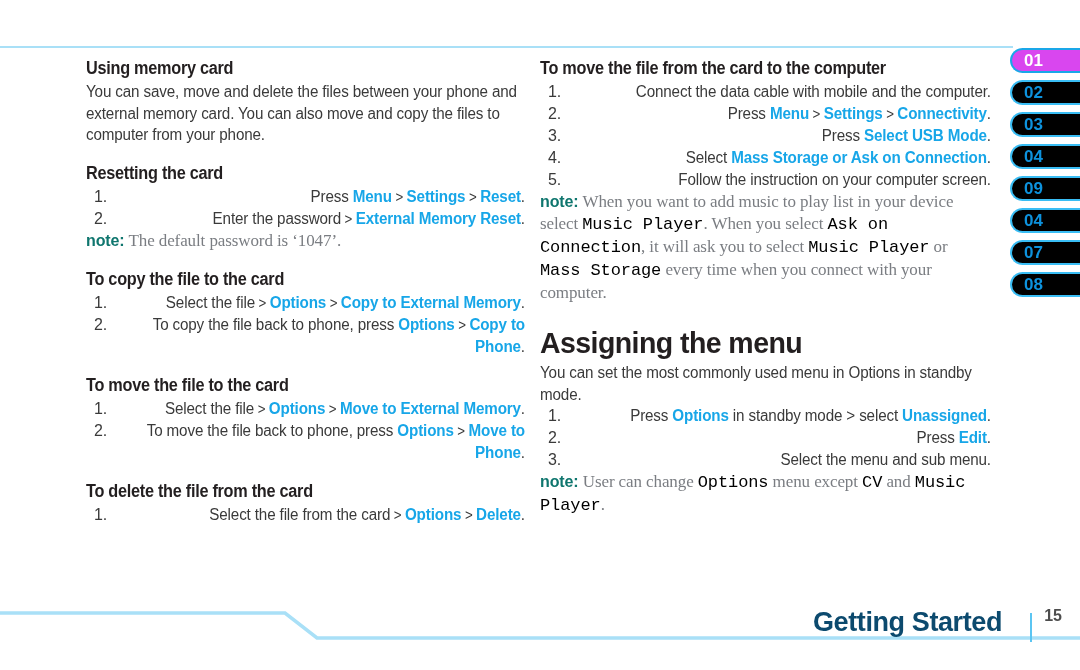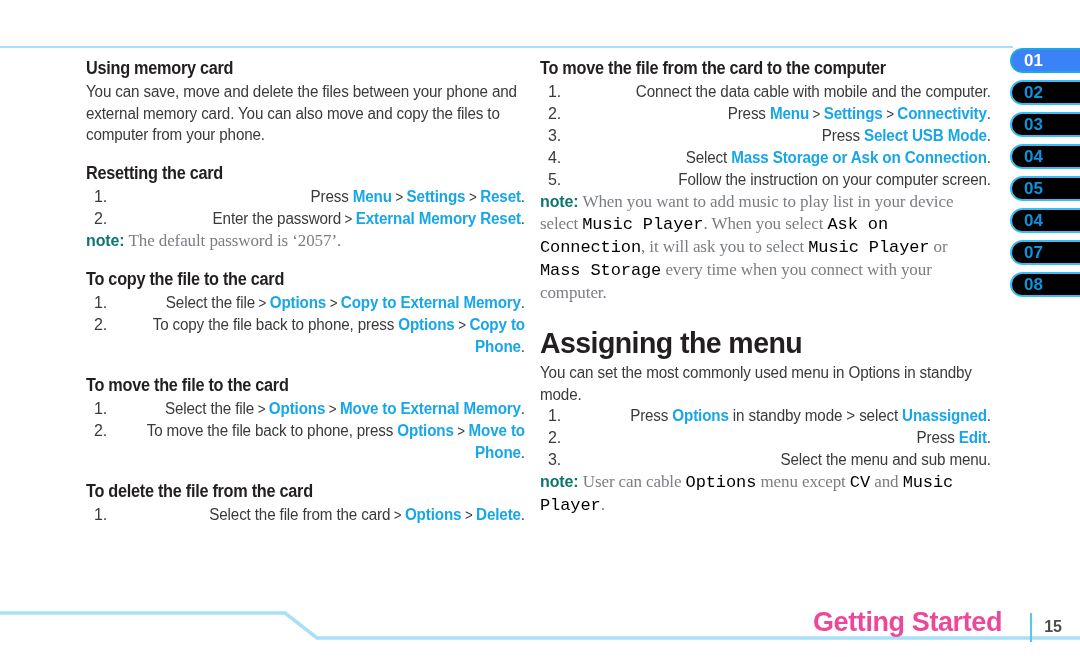--- a/index.html
+++ b/index.html
@@ -149,39 +149,39 @@
     color: #0d92dd;
     font-size: 17px;
     font-weight: bold;
     letter-spacing: 0px;
     display: flex;
     align-items: center;
     padding-left: 12px;
     width: 70px;
   }
   .tab.active {
-    background: #3b82f6;
+    background: #d946ef;
     border-color: #1aa7e8;
     color: #ffffff;
   }
 
   
   .footer-line { position: absolute; left: 0; bottom: 0; width: 1080px; height: 90px; }
   .footer-label {
     position: absolute;
     right: 78px;
     bottom: 32px;
     display: flex;
     align-items: baseline;
     gap: 9px;
   }
   .footer-title {
     font-size: 27px;
     font-weight: bold;
-    color: #ec4899;
+    color: #0c4a6e;
     letter-spacing: -0.4px;
   }
   .footer-sep {
     position: absolute;
     right: 48px;
     bottom: 28px;
     width: 2px;
     height: 29px;
     background: #5bc5f2;
   }
@@ -211,21 +211,21 @@
           <span class="inner">
         <span>Press </span><span class="lnk">Menu</span><span class="gt"> &gt; </span><span class="lnk">Settings</span><span class="gt"> &gt; </span><span class="lnk">Reset</span><span>.</span>
       </span>
         </li>
       <li>
           <span class="inner">
         <span>Enter the password</span><span class="gt"> &gt; </span><span class="lnk">External Memory Reset</span><span>.</span>
       </span>
         </li>
     </ol>
-    <p class="note"><span class="nlabel">note:</span><span> The default password is ‘2057’.</span></p>
+    <p class="note"><span class="nlabel">note:</span><span> The default password is ‘1047’.</span></p>
 
     <div class="gap-md"></div>
 
     <h2 class="sec">To copy the file to the card</h2>
     <ol class="steps">
       <li>
           <span class="inner">
         <span>Select the file</span><span class="gt"> &gt; </span><span class="lnk">Options</span><span class="gt"> &gt; </span><span class="lnk">Copy to External Memory</span><span>.</span>
       </span>
         </li>
@@ -311,55 +311,55 @@
           <span class="inner">
         <span>Press </span><span class="lnk">Edit</span><span>.</span>
       </span>
         </li>
       <li>
           <span class="inner">
         <span>Select the menu and sub menu.</span>
       </span>
         </li>
     </ol>
-    <p class="note"><span class="nlabel">note:</span><span> User can cable </span><span class="nlnk">Options</span><span> menu except </span><span class="nlnk">CV</span><span> and </span><span class="nlnk">Music Player</span><span>.</span></p>
+    <p class="note"><span class="nlabel">note:</span><span> User can change </span><span class="nlnk">Options</span><span> menu except </span><span class="nlnk">CV</span><span> and </span><span class="nlnk">Music Player</span><span>.</span></p>
 
   </div>
 
   <div class="tabs" id="tabs">
       <div class="tab active">
         <span>01</span>
       </div>
       <div class="tab">
         <span>02</span>
       </div>
       <div class="tab">
         <span>03</span>
       </div>
       <div class="tab">
         <span>04</span>
       </div>
       <div class="tab">
-        <span>05</span>
+        <span>09</span>
       </div>
       <div class="tab">
         <span>04</span>
       </div>
       <div class="tab">
         <span>07</span>
       </div>
       <div class="tab">
         <span>08</span>
       </div>
     </div>
 
   <svg class="footer-line" viewBox="0 0 1080 90" preserveAspectRatio="none">
     <polyline points="0,33 285,33 317,58 1080,58" fill="none" stroke="#a9e0f7" stroke-width="3.5"></polyline>
   </svg>
   <div class="footer-label">
     <span class="footer-title">Getting Started</span>
   </div>
   <div class="footer-sep"></div>
-  <div style="position:absolute;right:18px;bottom:34px;">
+  <div style="position:absolute;right:18px;bottom:45px;">
     <span class="footer-page">15</span>
   </div>
 
 </div>
 
 </body></html>

